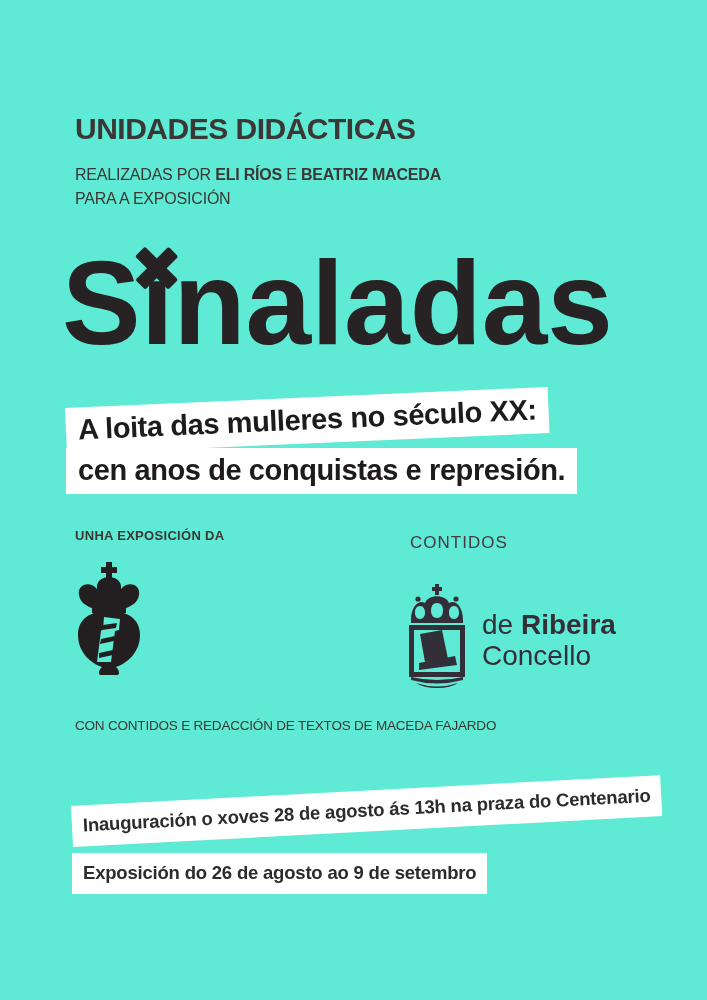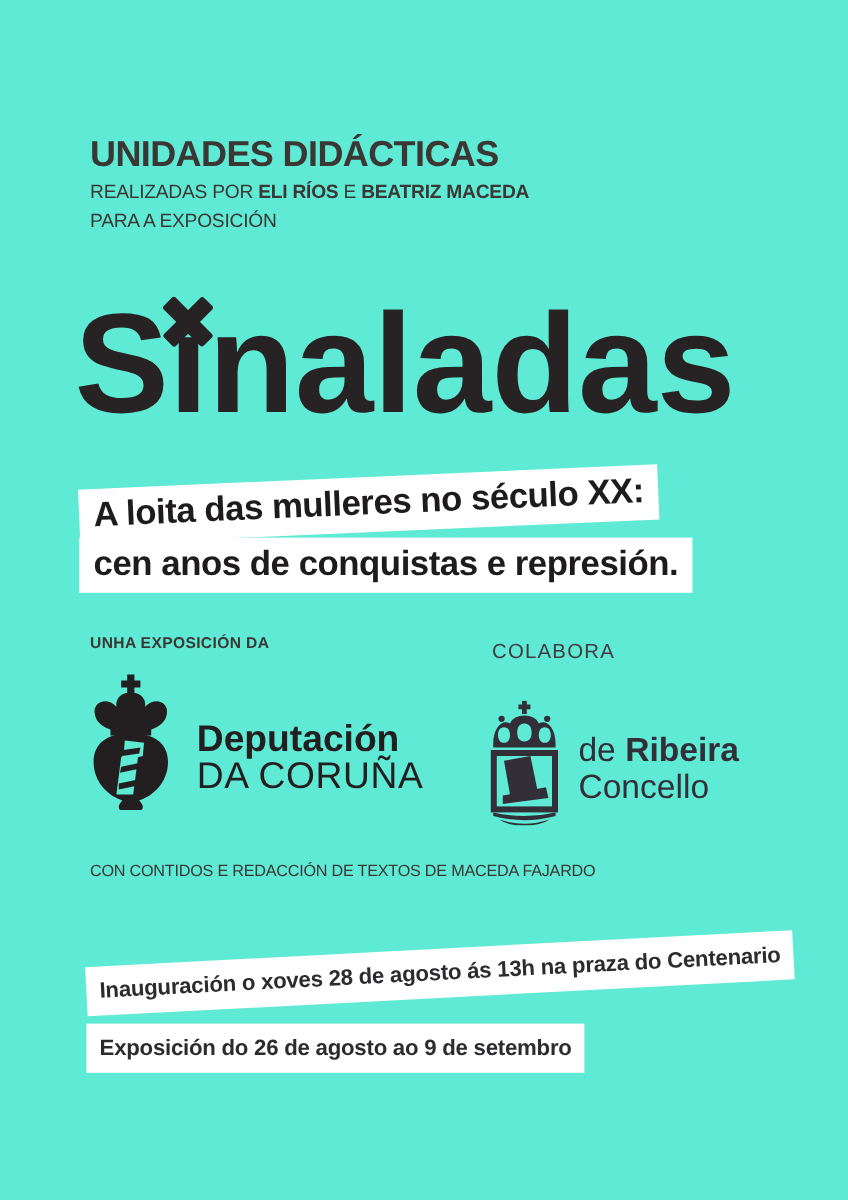--- a/index.html
+++ b/index.html
@@ -7,21 +7,21 @@
   body { font-family:"Liberation Sans", sans-serif; }
 
   .poster{
     position:relative; width:707px; height:1000px;
     background:#5eead4; overflow:hidden; color:#2B2526;
   }
 
   
   .hdr{ position:absolute; left:75px; top:112px; color:#3B3734; }
   .hdr-title{ font-size:30px; font-weight:700; letter-spacing:-0.5px; color:#3B3734; }
-  .hdr-line{ font-size:16px; font-weight:400; letter-spacing:-0.2px; margin-top:6px; }
+  .hdr-line{ font-size:16px; font-weight:400; letter-spacing:-0.2px; margin-top:20px; }
   .hdr-line b{ font-weight:700; }
   .hdr-line.second{ margin-top:6px; }
 
   
   .big-title{
     position:absolute; left:62px; top:244px;
     font-size:118px; font-weight:700; line-height:1;
     letter-spacing:0; color:#272223; white-space:nowrap;
   }
   .i-wrap{ position:relative; display:inline-block; }
@@ -88,35 +88,31 @@
 
   <div class="big-title"><span>S</span><span class="i-wrap"><span class="x-mark">
           <i class="b1"></i>
           <i class="b2"></i>
         </span><span>ı</span></span><span>naladas</span></div>
 
   <div class="band band1">A loita das mulleres no século XX:</div>
   <div class="band band2">cen anos de conquistas e represión.</div>
 
   <div class="label label-left">UNHA EXPOSICIÓN DA</div>
-  <div class="label label-right">COLABORA</div>
+  <div class="label label-right">CONTIDOS</div>
 
   <div class="logo dep">
     <svg width="82" height="118" viewBox="0 0 82 118" fill="#231F20" xmlns="http://www.w3.org/2000/svg">
       <path d="M38 2 h6 v5 h5 v6 h-5 v6 h-6 v-6 h-5 V7 h5 Z"></path>
       <path d="M41 17 C33 17 28 22 29 29 C21 20 9 25 11 35 C12 42 18 46 24 48 L24 53 L58 53 L58 48 C64 46 70 42 71 35 C73 25 61 20 53 29 C54 22 49 17 41 17 Z"></path>
       <path fill-rule="evenodd" d="M41 51 C22 51 10 59 10 75 C10 93 24 104 34 107 C31 110 30 113 32 115 L50 115 C52 113 51 110 48 107 C58 104 72 93 72 75 C72 59 60 51 41 51 Z M29 102 L43 102 L47 71 L51 70 L52 59 L36 57 L35 69 L33 71 Z"></path>
       <path d="M31 93 L45 90 L45 95 L31 98 Z"></path>
       <path d="M33 79 L47 76 L46 81 L32 84 Z"></path>
       <path d="M35 65 L49 63 L48 68 L34 70 Z"></path>
     </svg>
-    <div class="dep-text">
-      <div class="dep-l1">Deputación</div>
-      <div class="dep-l2">DA CORUÑA</div>
-    </div>
   </div>
 
   <div class="logo con">
     <svg width="62" height="104" viewBox="0 0 62 104" fill="#332F39" xmlns="http://www.w3.org/2000/svg">
       <path d="M29 0 h4 v3 h3 v4 h-3 v4 h-4 V7 h-3 V3 h3 Z"></path>
       <circle cx="12" cy="15" r="2.6"></circle>
       <circle cx="50" cy="15" r="2.6"></circle>
       <path fill-rule="evenodd" d="M5 36 C5 22 13 15 19 19 C22 10 40 10 43 19 C49 15 57 22 57 36 L57 39 L5 39 Z M14 35 C17.5 35 19 32 19 28.5 C19 25 17.5 22 14 22 C10.5 22 9 25 9 28.5 C9 32 10.5 35 14 35 Z M31 34 C35 34 37 31 37 26.5 C37 22 35 19 31 19 C27 19 25 22 25 26.5 C25 31 27 34 31 34 Z M48 35 C51.5 35 53 32 53 28.5 C53 25 51.5 22 48 22 C44.5 22 43 25 43 28.5 C43 32 44.5 35 48 35 Z"></path>
       <rect x="5.5" y="43.5" width="51" height="47" fill="none" stroke="#332F39" stroke-width="5"></rect>
       <path d="M14 50 L36 46 L42 75 L19 78 Z"></path>

